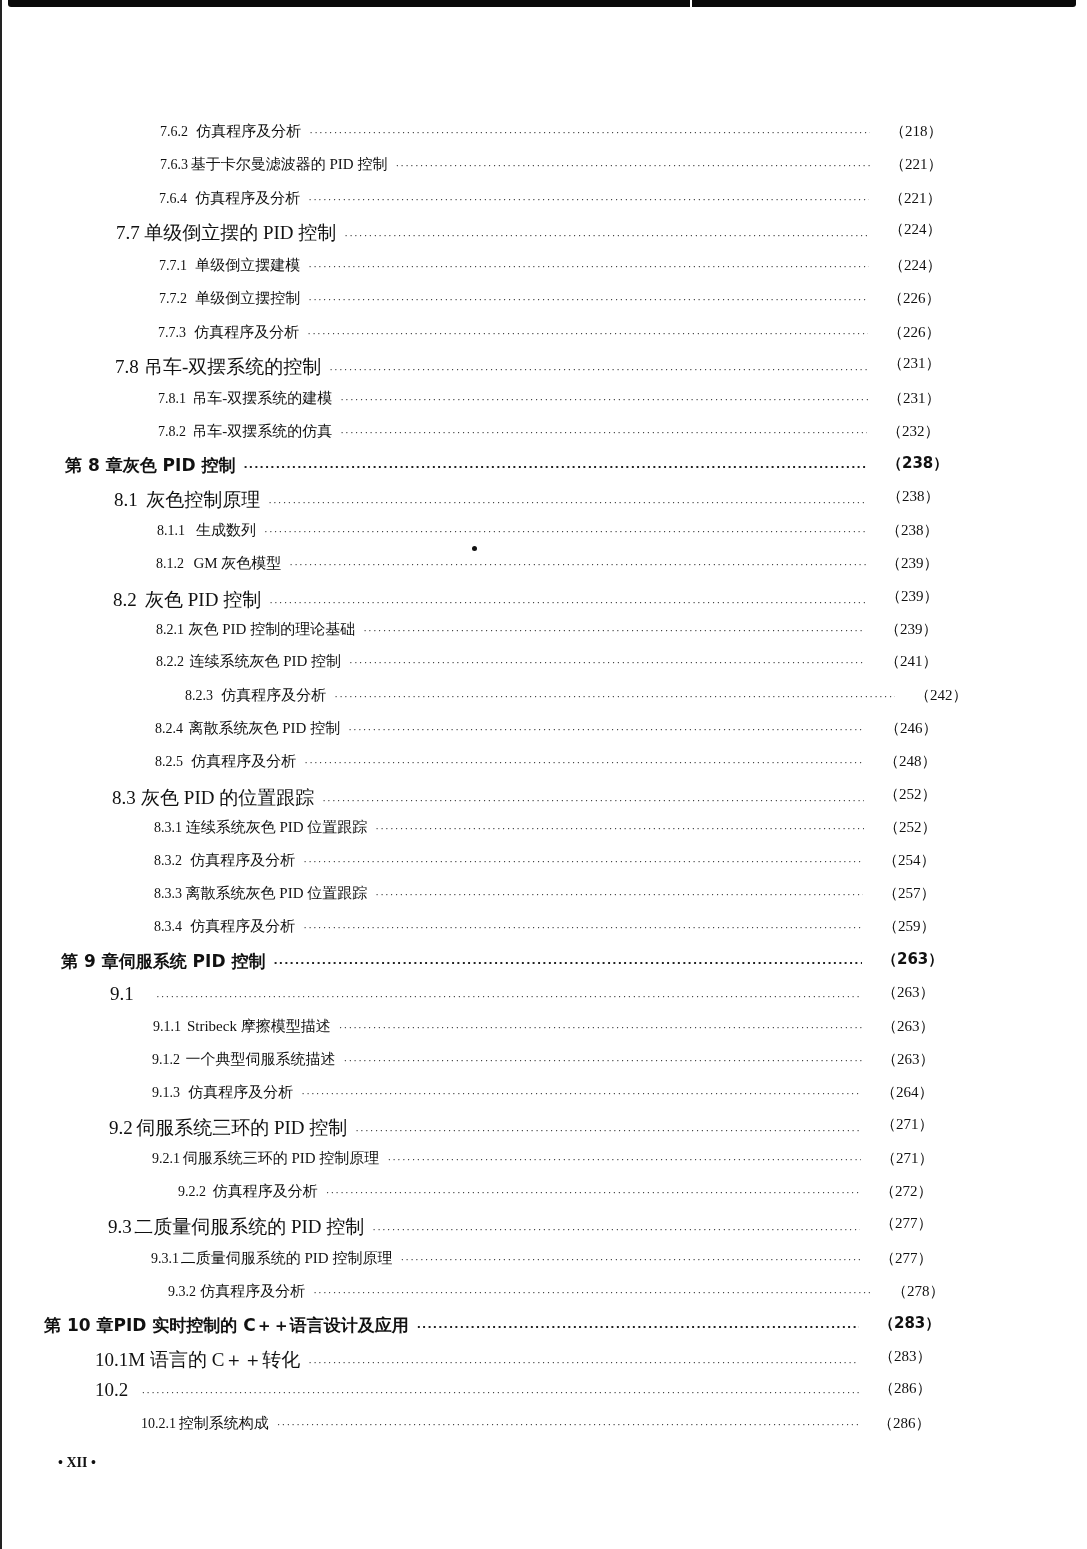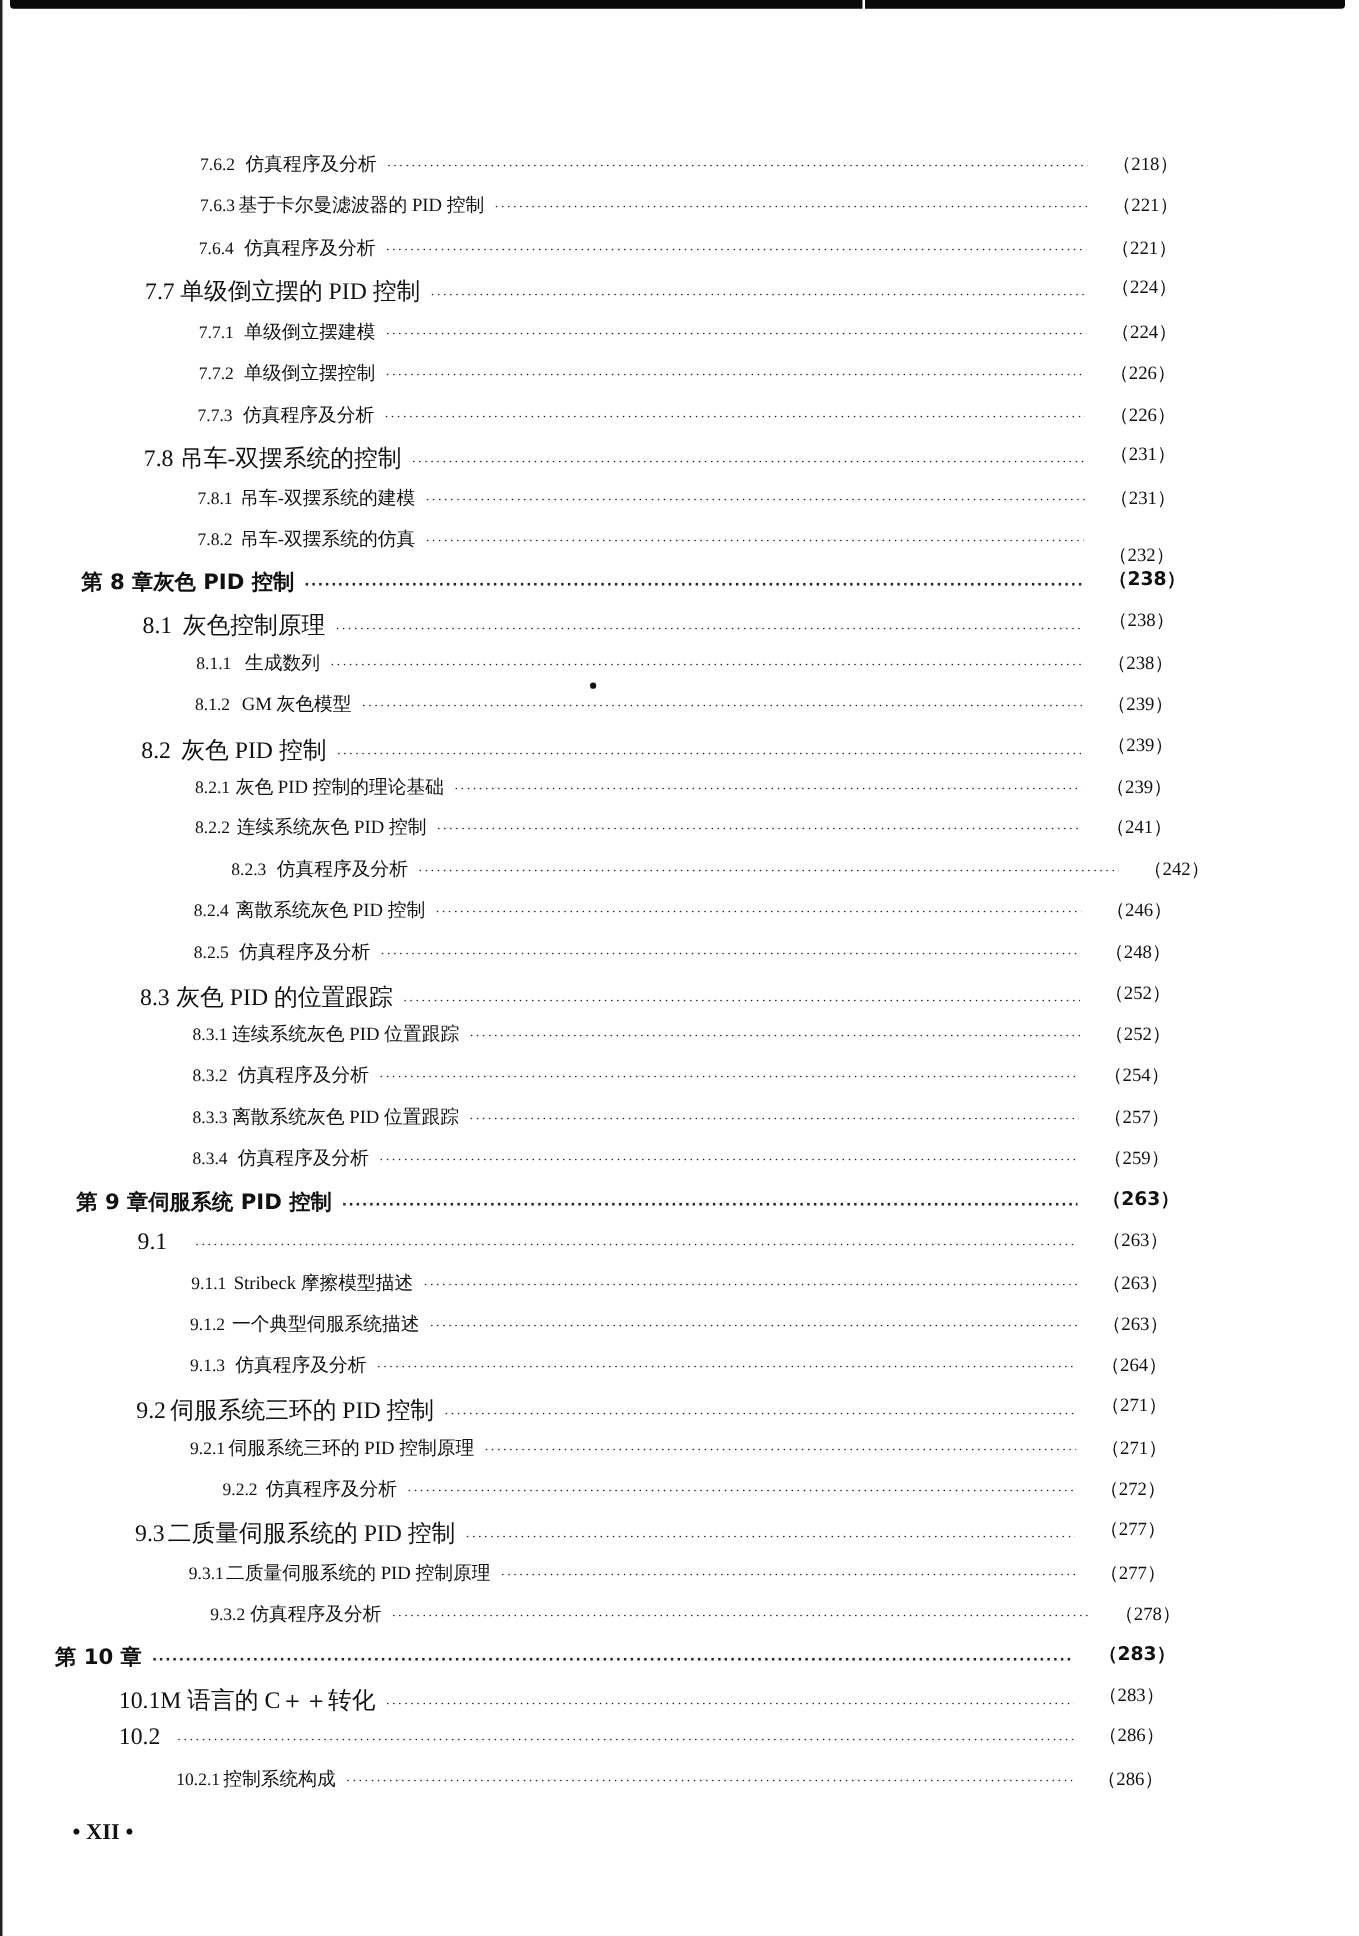--- a/index.html
+++ b/index.html
@@ -14,21 +14,21 @@
   .row .num { display: inline-block; }
   .row .title { display: inline-block; }
   .row .leader { flex: 1 1 auto; overflow: hidden; margin: 0 6px 0 8px; letter-spacing: 1.2px;
                  font-size: 11px; color: #222; }
   .row .leader::before { content: "························································································································································································"; }
   .row .page { position: absolute; font-size: 15px; }
   .lv-chapter { font-family: "DejaVu Sans", "Liberation Sans", sans-serif; font-weight: bold; font-size: 17px; }
   .lv-section { font-size: 19px; }
   .lv-sub { font-size: 15px; }
   .lv-sub .num { font-size: 14px; }
-  .footer { position: absolute; left: 58px; top: 1455px; font-size: 18px; font-weight: bold;
+  .footer { position: absolute; left: 58px; top: 1455px; font-size: 14px; font-weight: bold;
             font-family: "Liberation Serif", serif; }
   .stray-dot { position: absolute; left: 472px; top: 546px; width: 5px; height: 5px; border-radius: 50%; background: #111; }
 </style>
 </head>
 <body>
 
 <div class="left-edge"></div>
 <div class="top-bar"></div>
 <div class="top-bar-gap"></div>
 
@@ -84,21 +84,21 @@
     <div class="row lv-sub" style="top: 389px; left: 158px; width: 716px;">
       <span class="num" style="width: 58px;">7.8.1</span>
       <span class="title">吊车-双摆系统的建模</span>
       <span class="leader"></span>
       <span class="page" style="left: 730px;">（231）</span>
     </div>
     <div class="row lv-sub" style="top: 422px; left: 158px; width: 715px;">
       <span class="num" style="width: 58px;">7.8.2</span>
       <span class="title">吊车-双摆系统的仿真</span>
       <span class="leader"></span>
-      <span class="page" style="left: 729px; margin-top: 13px;">（232）</span>
+      <span class="page" style="left: 729px;">（232）</span>
     </div>
     <div class="row lv-chapter" style="top: 454px; left: 65px; width: 808px;">
       <span class="num" style="width: 90px;">第 8 章</span>
       <span class="title">灰色 PID 控制</span>
       <span class="leader"></span>
       <span class="page" style="left: 822px;">（238）</span>
     </div>
     <div class="row lv-section" style="top: 487px; left: 114px; width: 759px;">
       <span class="num" style="width: 48px;">8.1</span>
       <span class="title">灰色控制原理</span>
@@ -243,20 +243,21 @@
       <span class="page" style="left: 729px;">（277）</span>
     </div>
     <div class="row lv-sub" style="top: 1282px; left: 164px; width: 714px; text-align: center;">
       <span class="num" style="width: 58px;">9.3.2</span>
       <span class="title">仿真程序及分析</span>
       <span class="leader"></span>
       <span class="page" style="left: 728px;">（278）</span>
     </div>
     <div class="row lv-chapter" style="top: 1314px; left: 44px; width: 821px;">
       <span class="num" style="width: 90px;">第 10 章</span>
+      <span class="title">PID 实时控制的 C＋＋语言设计及应用</span>
       <span class="leader"></span>
       <span class="page" style="left: 835px;">（283）</span>
     </div>
     <div class="row lv-section" style="top: 1347px; left: 95px; width: 770px;">
       <span class="num" style="width: 48px;">10.1</span>
       <span class="title">M 语言的 C＋＋转化</span>
       <span class="leader"></span>
       <span class="page" style="left: 784px;">（283）</span>
     </div>
     <div class="row lv-section" style="top: 1379px; left: 95px; width: 770px;">

